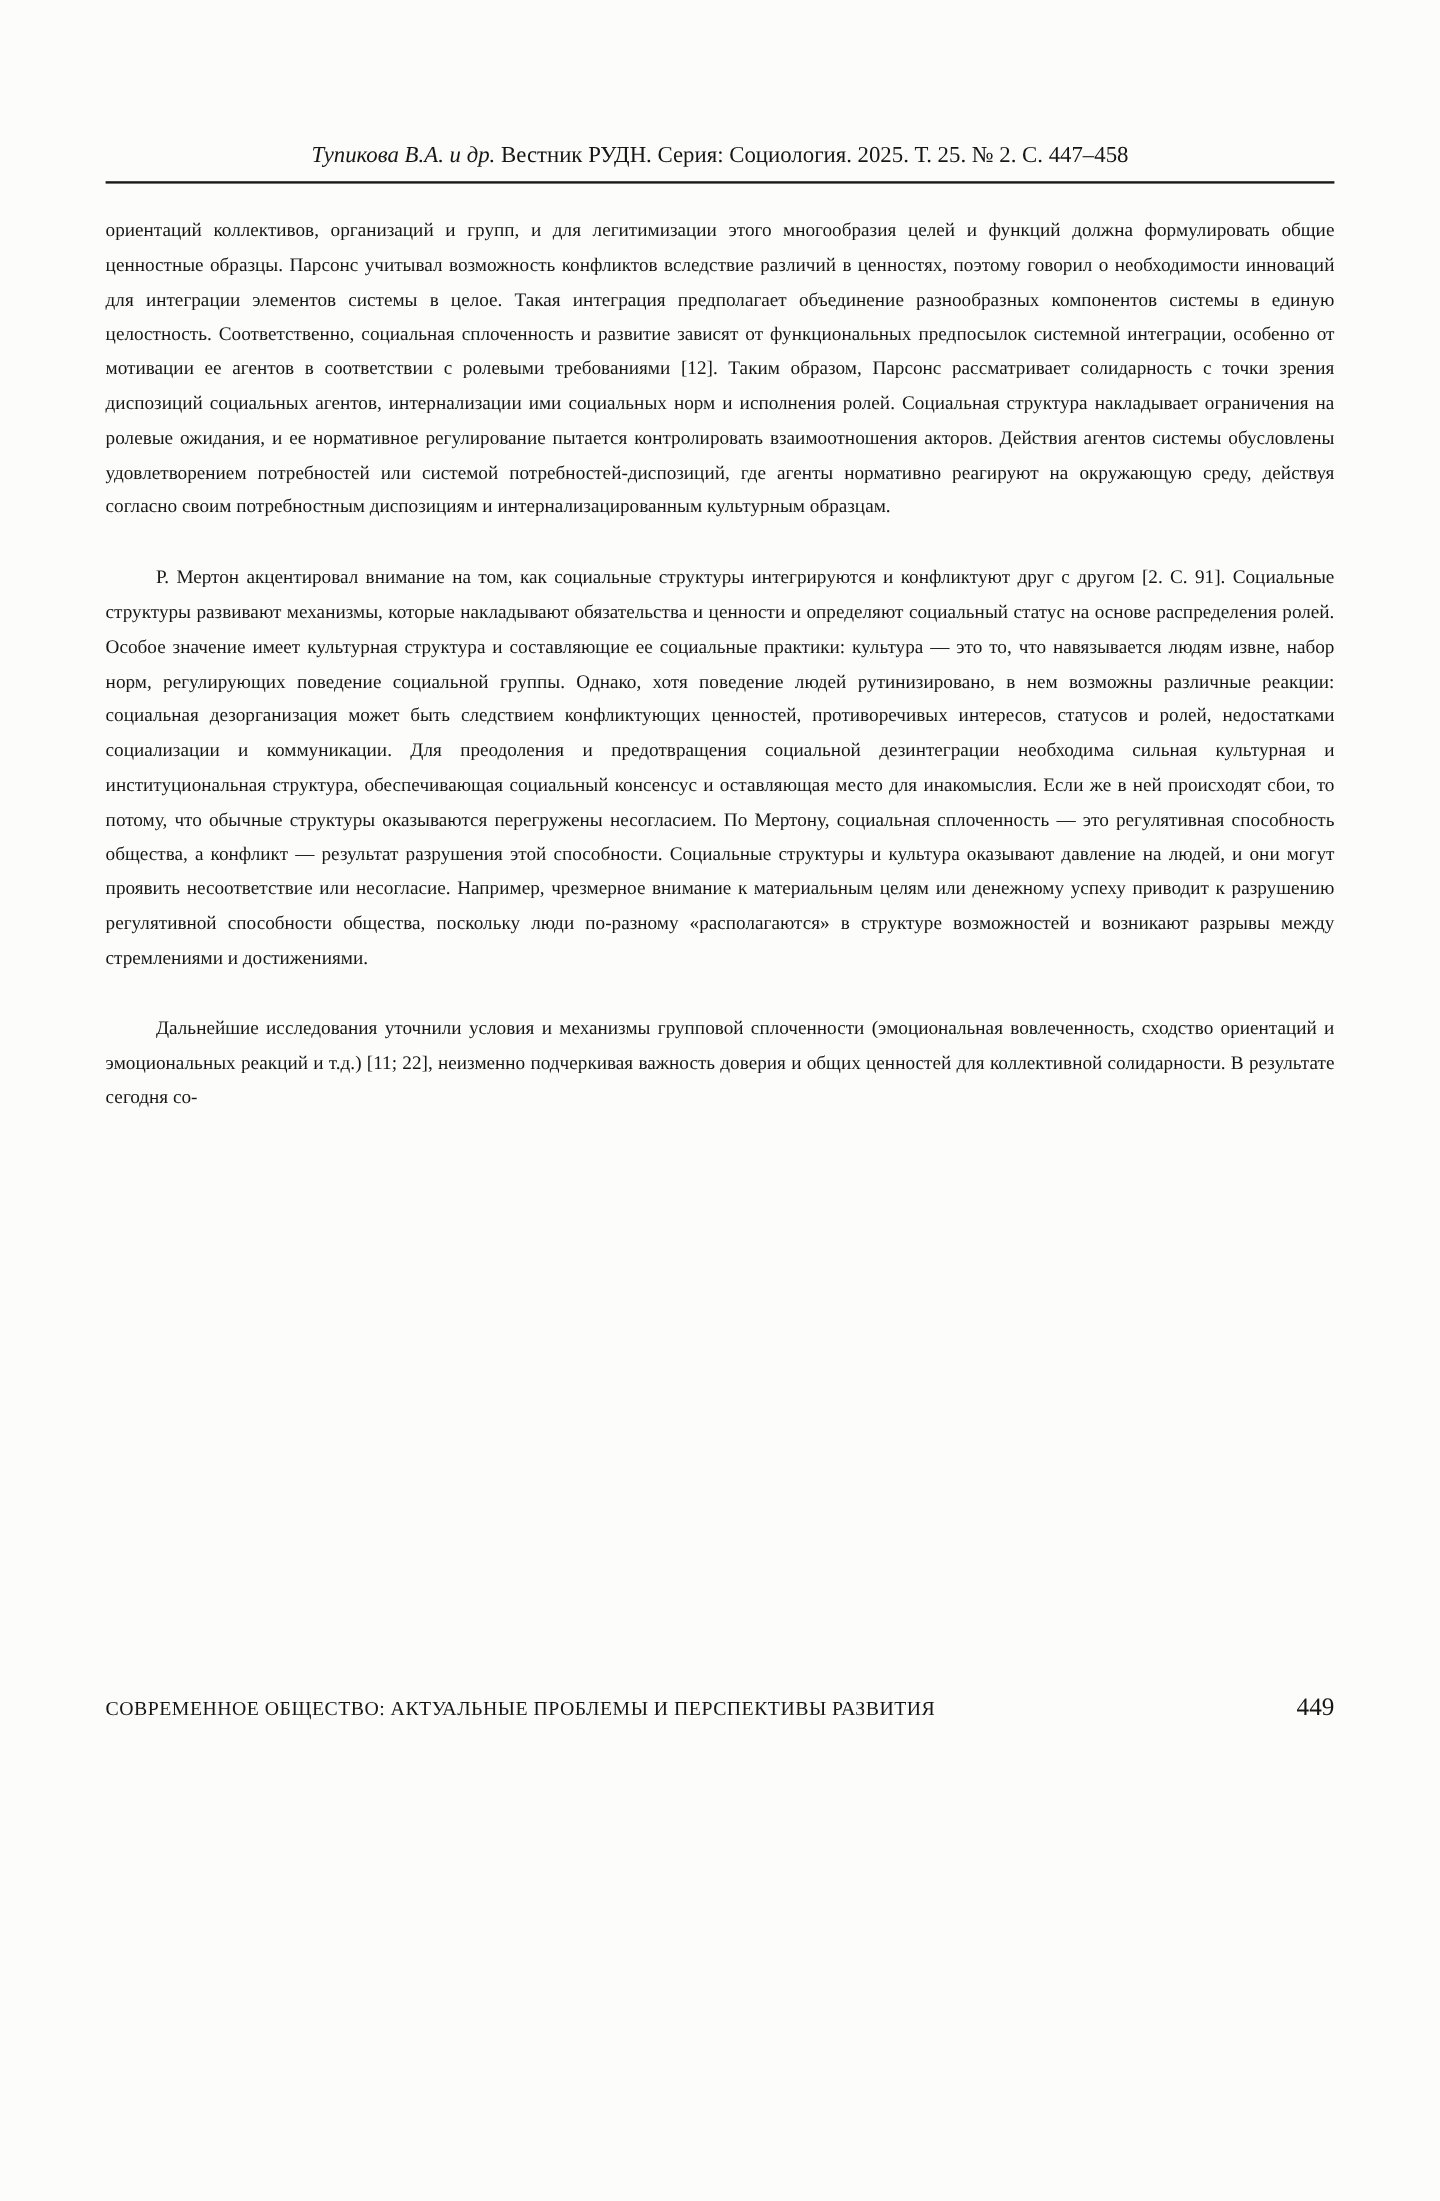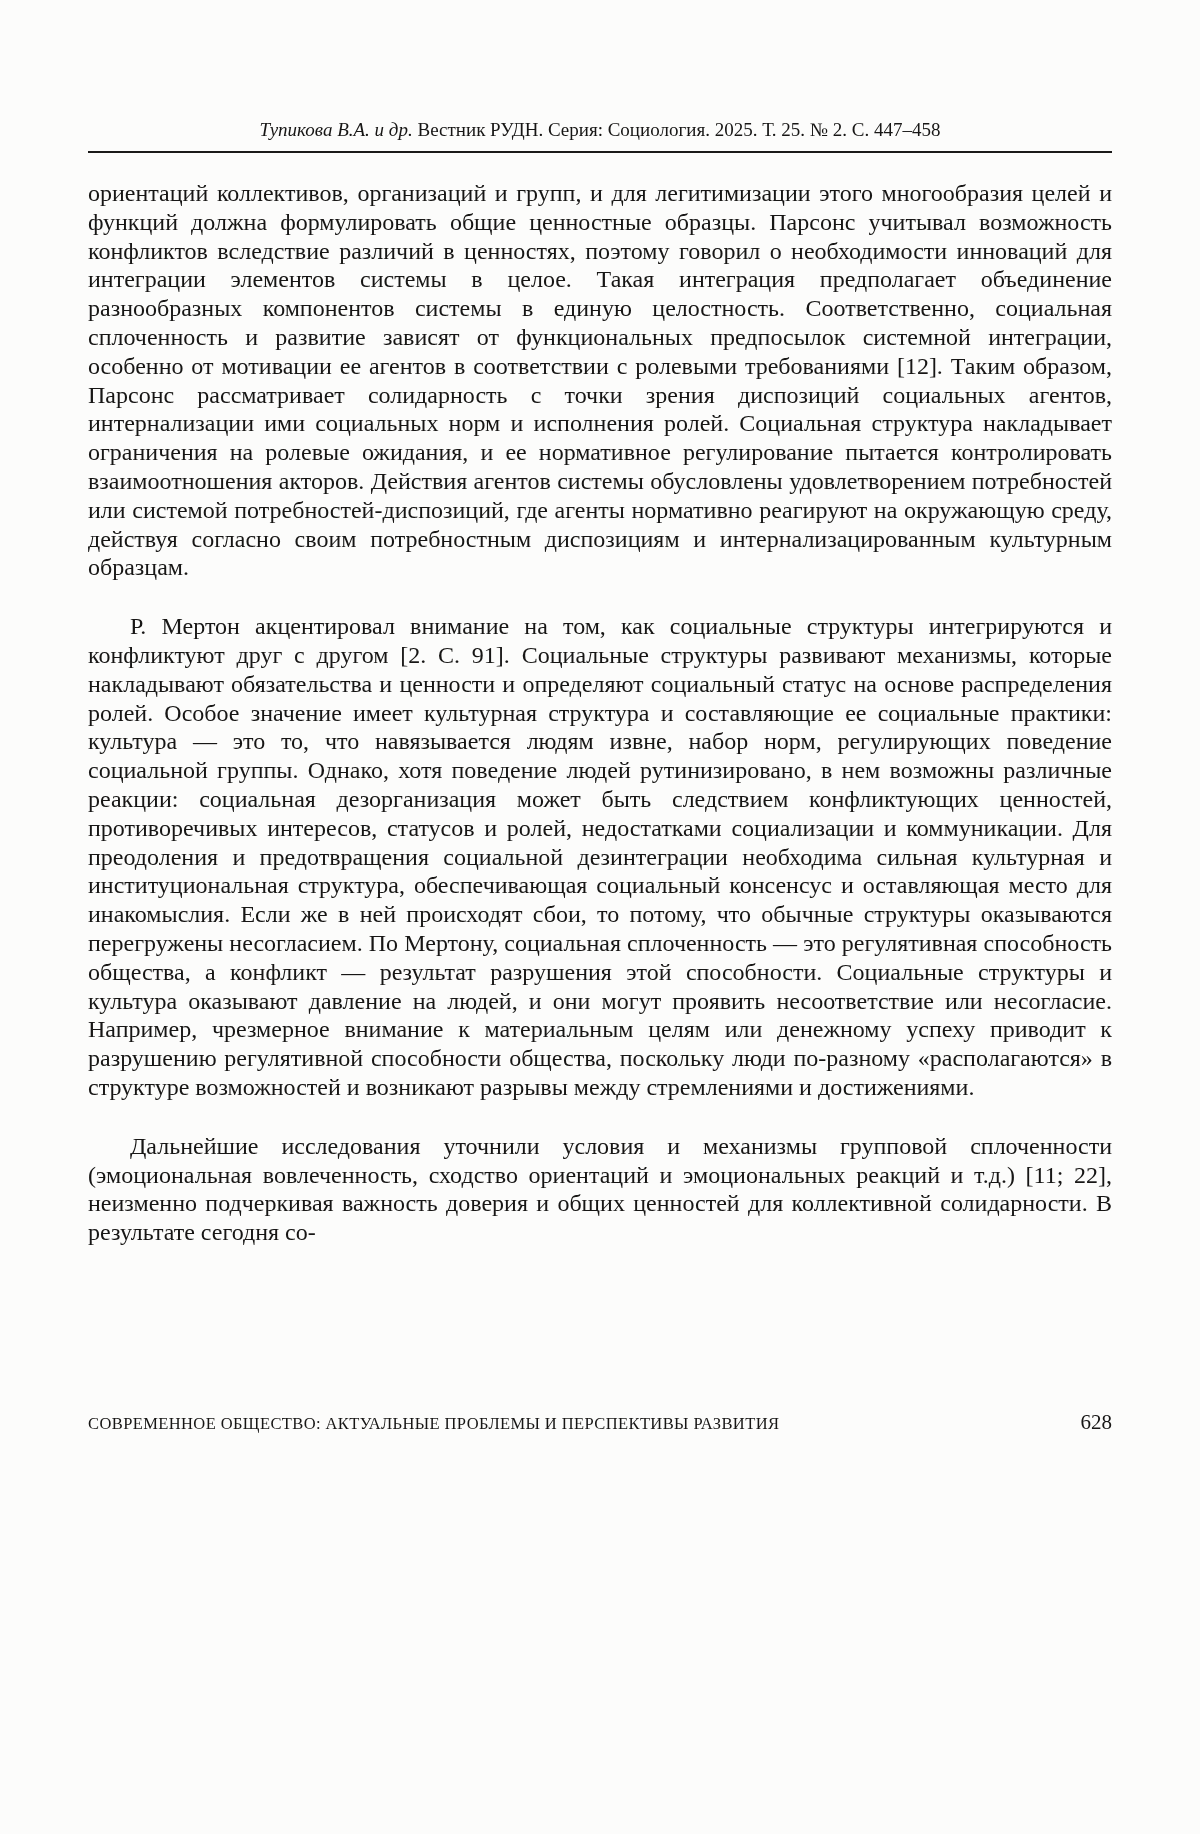--- a/index.html
+++ b/index.html
@@ -35,21 +35,21 @@
   .running-header .authors {
     font-style: italic;
   }
   .header-rule {
     margin-top: 9px;
     height: 2px;
     background: #1b1a19;
   }
   .body-text {
     margin-top: 26px;
-    font-size: 24px;
+    font-size: 16px;
     line-height: 28.8px;
     text-align: justify;
     hyphens: auto;
     -webkit-hyphens: auto;
   }
   .body-text p {
     margin: 0;
   }
   .body-text p.indent {
     text-indent: 42px;
@@ -89,15 +89,15 @@
     <div class="body-text">
       <p>ориентаций коллективов, организаций и групп, и для легитимизации этого многообразия целей и функций должна формулировать общие ценностные образцы. Парсонс учитывал возможность конфликтов вследствие различий в ценностях, поэтому говорил о необходимости инноваций для интеграции элементов системы в целое. Такая интеграция предполагает объединение разнообразных компонентов системы в единую целостность. Соответственно, социальная сплоченность и развитие зависят от функциональных предпосылок системной интеграции, особенно от мотивации ее агентов в соответствии с ролевыми требованиями [12]. Таким образом, Парсонс рассматривает солидарность с точки зрения диспозиций социальных агентов, интернализации ими социальных норм и исполнения ролей. Социальная структура накладывает ограничения на ролевые ожидания, и ее нормативное регулирование пытается контролировать взаимоотношения акторов. Действия агентов системы обусловлены удовлетворением потребностей или системой потребностей-диспозиций, где агенты нормативно реагируют на окружающую среду, действуя согласно своим потребностным диспозициям и интернализацированным культурным образцам.</p>
       <p class="indent">Р. Мертон акцентировал внимание на том, как социальные структуры интегрируются и конфликтуют друг с другом [2. С. 91]. Социальные структуры развивают механизмы, которые накладывают обязательства и ценности и определяют социальный статус на основе распределения ролей. Особое значение имеет культурная структура и составляющие ее социальные практики: культура — это то, что навязывается людям извне, набор норм, регулирующих поведение социальной группы. Однако, хотя поведение людей рутинизировано, в нем возможны различные реакции: социальная дезорганизация может быть следствием конфликтующих ценностей, противоречивых интересов, статусов и ролей, недостатками социализации и коммуникации. Для преодоления и предотвращения социальной дезинтеграции необходима сильная культурная и институциональная структура, обеспечивающая социальный консенсус и оставляющая место для инакомыслия. Если же в ней происходят сбои, то потому, что обычные структуры оказываются перегружены несогласием. По Мертону, социальная сплоченность — это регулятивная способность общества, а конфликт — результат разрушения этой способности. Социальные структуры и культура оказывают давление на людей, и они могут проявить несоответствие или несогласие. Например, чрезмерное внимание к материальным целям или денежному успеху приводит к разрушению регулятивной способности общества, поскольку люди по-разному «располагаются» в структуре возможностей и возникают разрывы между стремлениями и достижениями.</p>
       <p class="indent">Дальнейшие исследования уточнили условия и механизмы групповой сплоченности (эмоциональная вовлеченность, сходство ориентаций и эмоциональных реакций и т.д.) [11; 22], неизменно подчеркивая важность доверия и общих ценностей для коллективной солидарности. В результате сегодня со-</p>
     </div>
 
   </div>
 
   <div class="page-footer">
     <span class="section">СОВРЕМЕННОЕ ОБЩЕСТВО: АКТУАЛЬНЫЕ ПРОБЛЕМЫ И ПЕРСПЕКТИВЫ РАЗВИТИЯ</span>
-    <span class="pagenum">628</span>
+    <span class="pagenum">449</span>
   </div>
 </div>
 
 </body></html>

